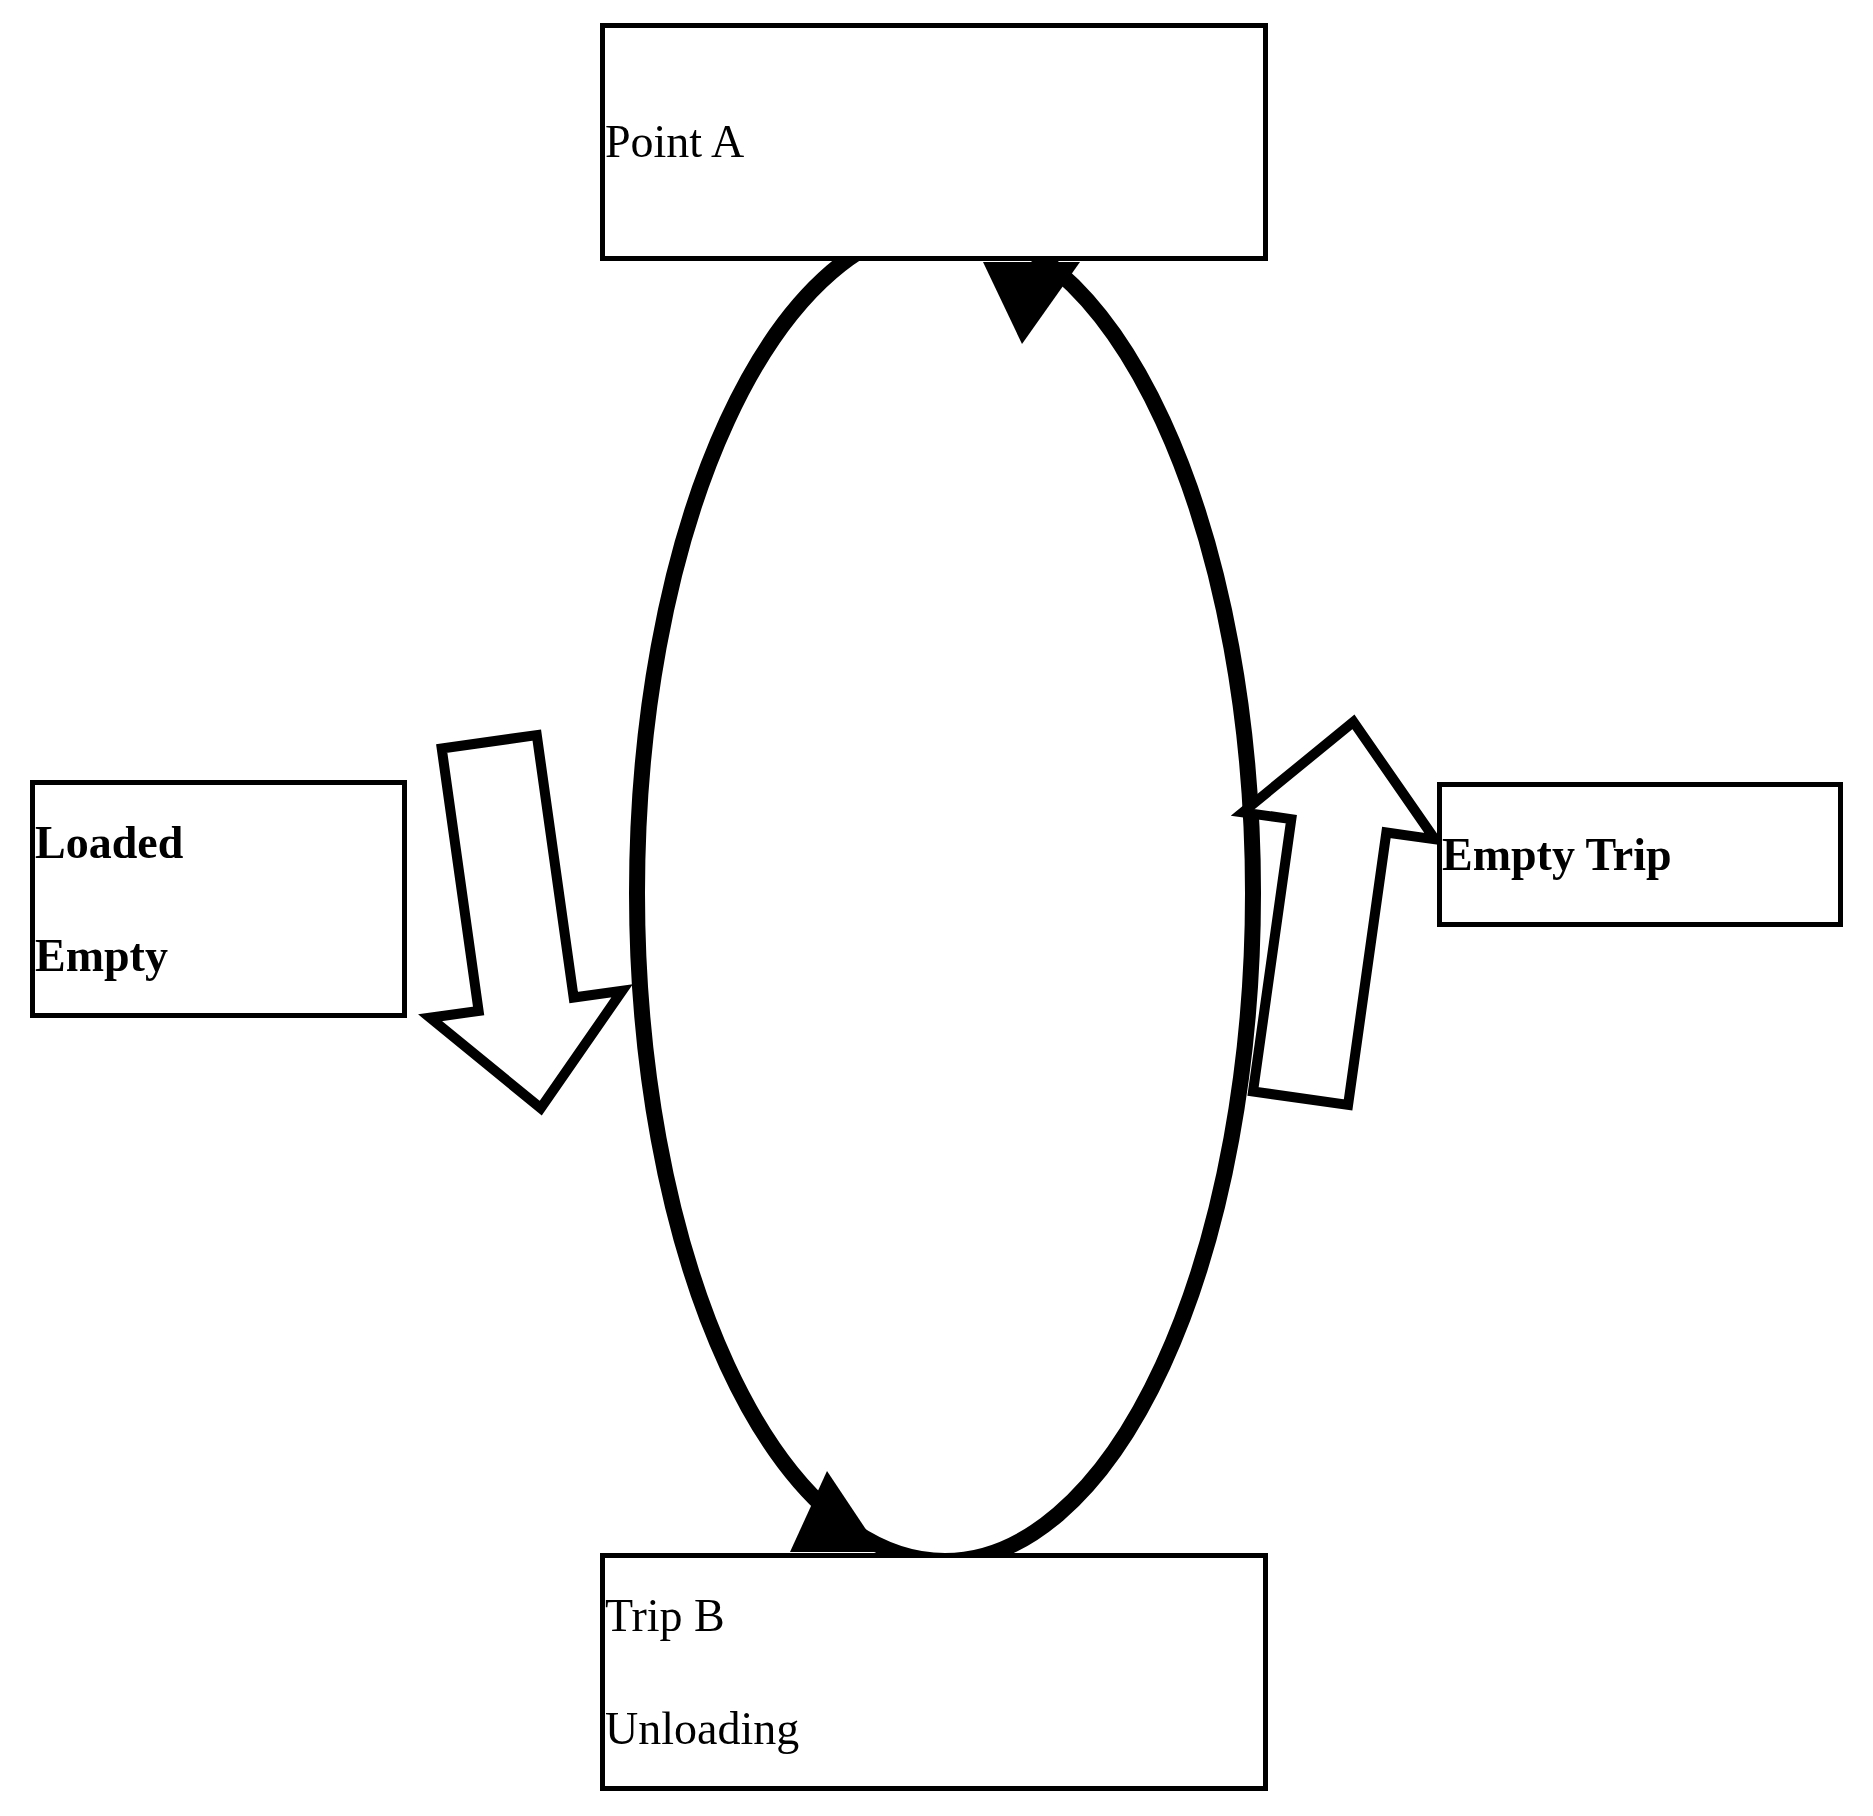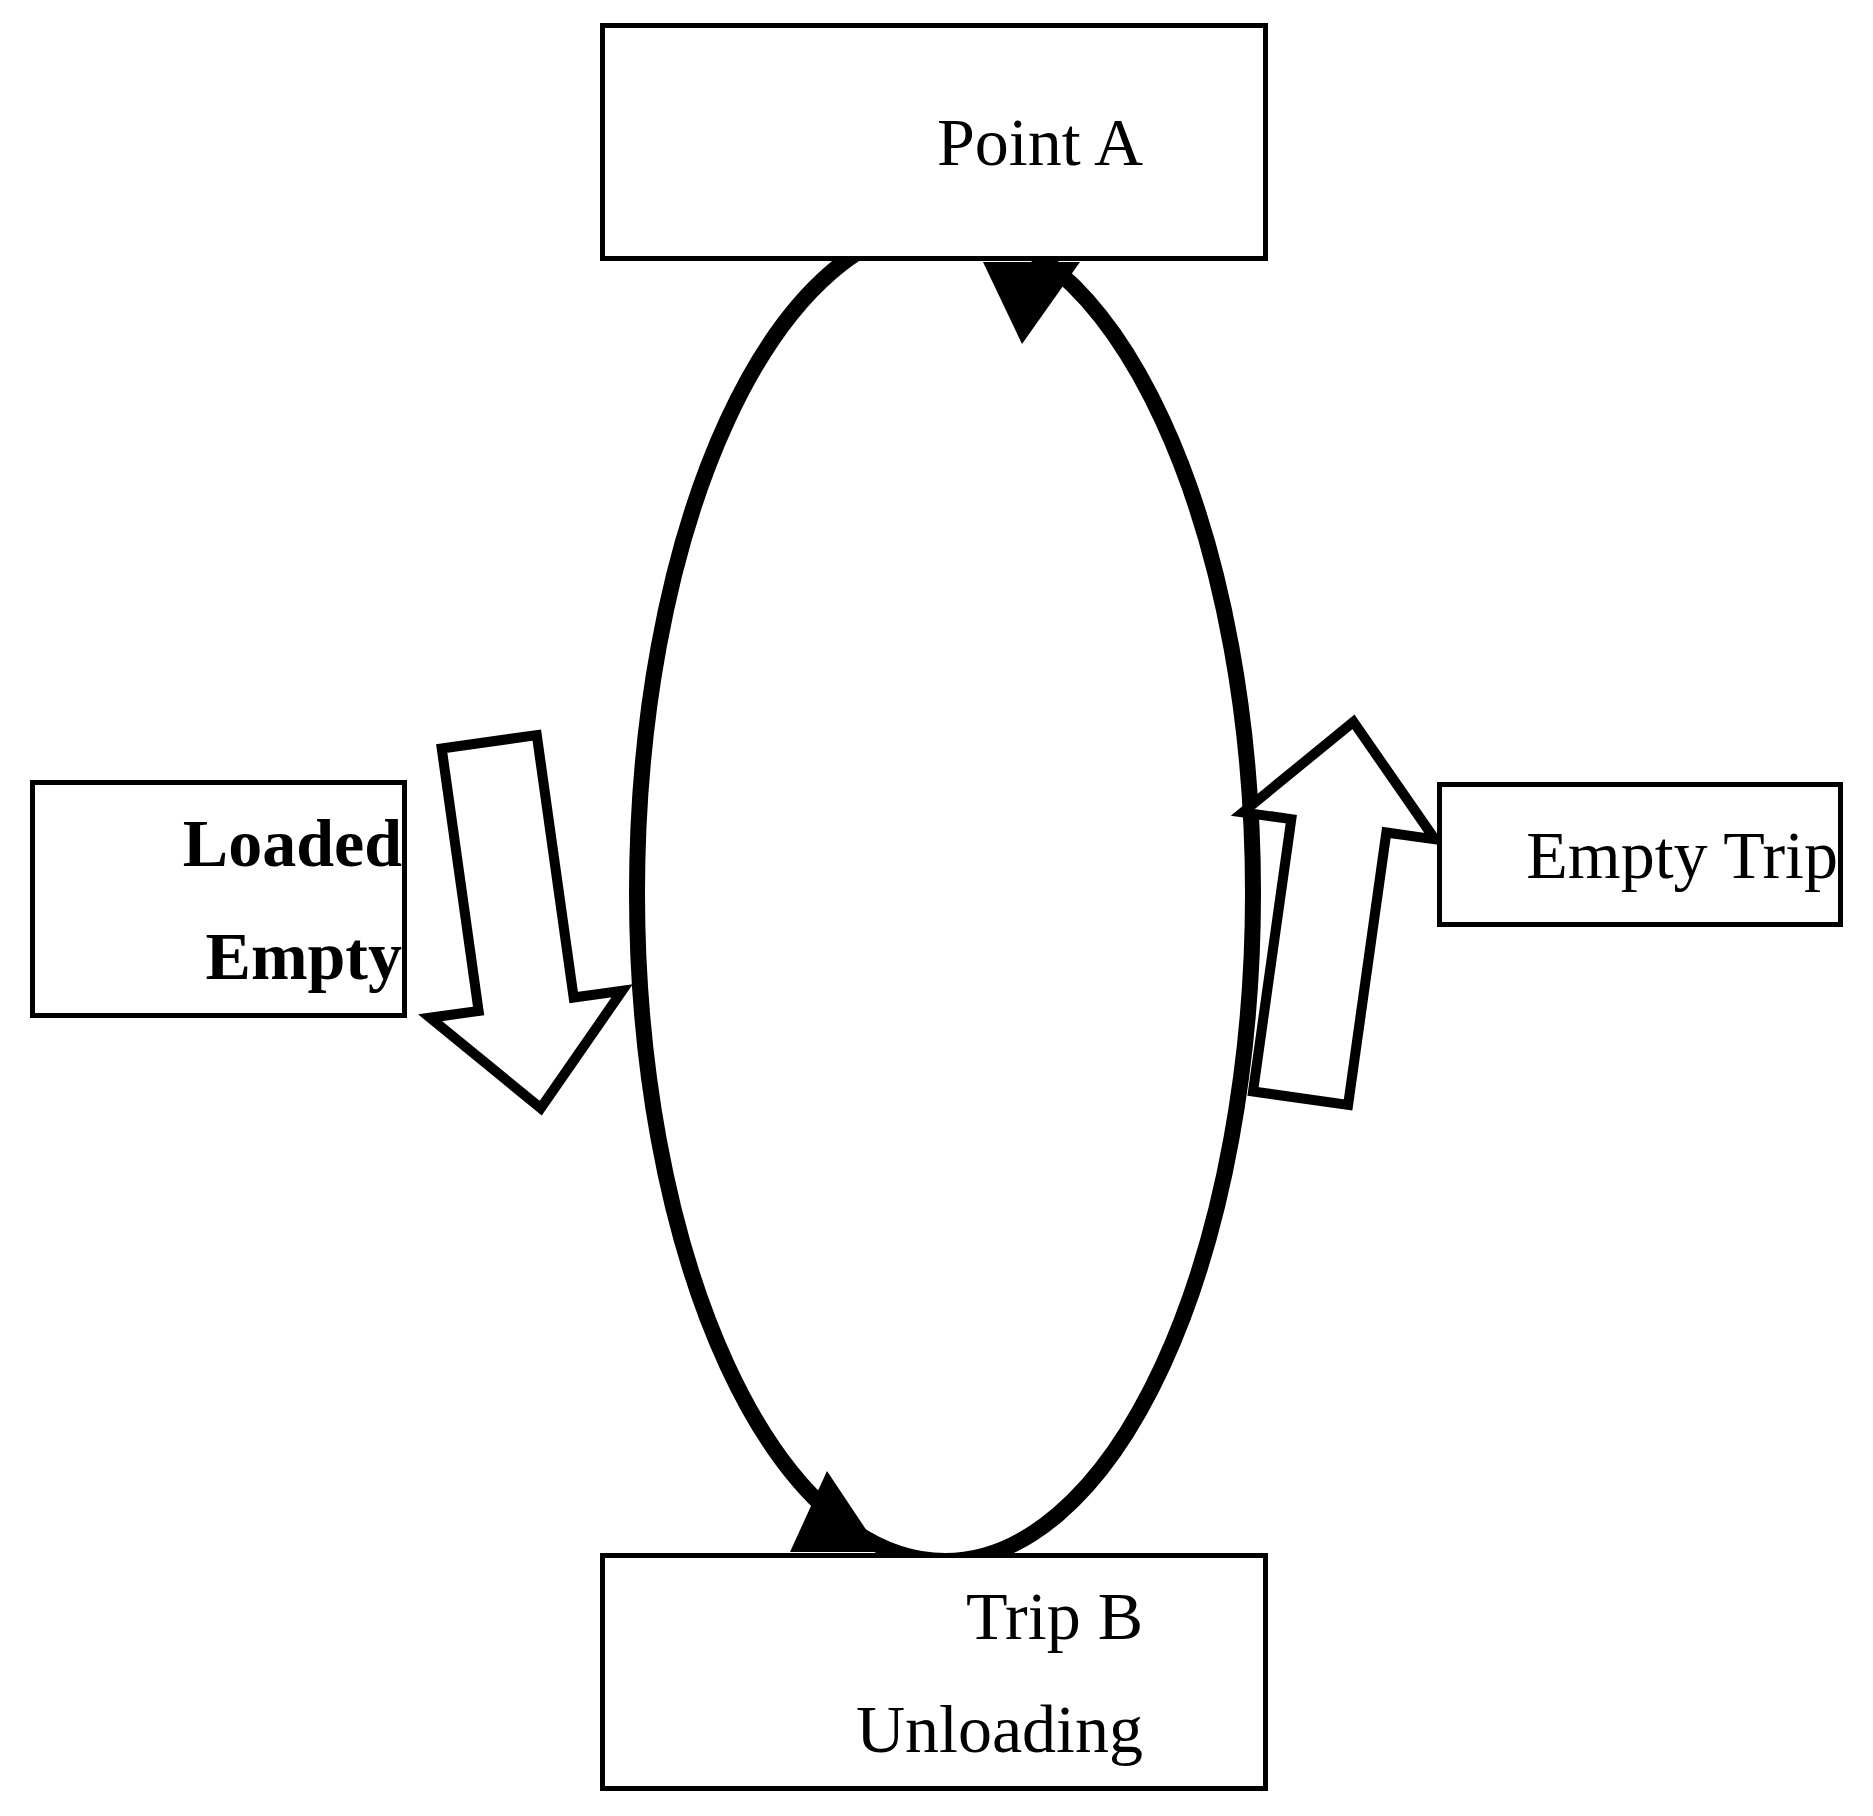--- a/index.html
+++ b/index.html
@@ -26,33 +26,33 @@
     width: 1873px; height: 1816px;
     z-index: 1;
   }
   .node-box {
     position: absolute;
     z-index: 2;
     background: var(--fill);
     border: 5px solid var(--line);
     display: flex;
     flex-direction: column;
-    align-items: flex-end;
+    align-items: flex-start;
     justify-content: center;
     text-align: center;
     color: var(--text);
-    font-size: 68px;
+    font-size: 46px;
     line-height: 90px;
     white-space: nowrap;
     gap: 23px;
   }
   .box-a    { left: 600px;  top: 23px;   width: 668px; height: 238px; padding-right: 120px; }
   .box-b    { left: 600px;  top: 1553px; width: 668px; height: 238px; padding-right: 120px; }
   .box-load { left: 30px;   top: 780px;  width: 377px; height: 238px; font-weight: bold; }
-  .box-empt { left: 1437px; top: 782px;  width: 406px; height: 145px; }
+  .box-empt { left: 1437px; top: 782px;  width: 406px; height: 145px; font-weight: bold; }
   .stroke-shape { fill: none; stroke: var(--line); }
   .solid-head   { fill: var(--line); stroke: none; }
   .block-arrow  { fill: var(--fill); stroke: var(--line); stroke-width: 10; stroke-linejoin: miter; }
 </style>
 </head>
 <body>
 
 <div class="canvas">
 
   <svg class="diagram-svg" viewBox="0 0 1873 1816" xmlns="http://www.w3.org/2000/svg">

